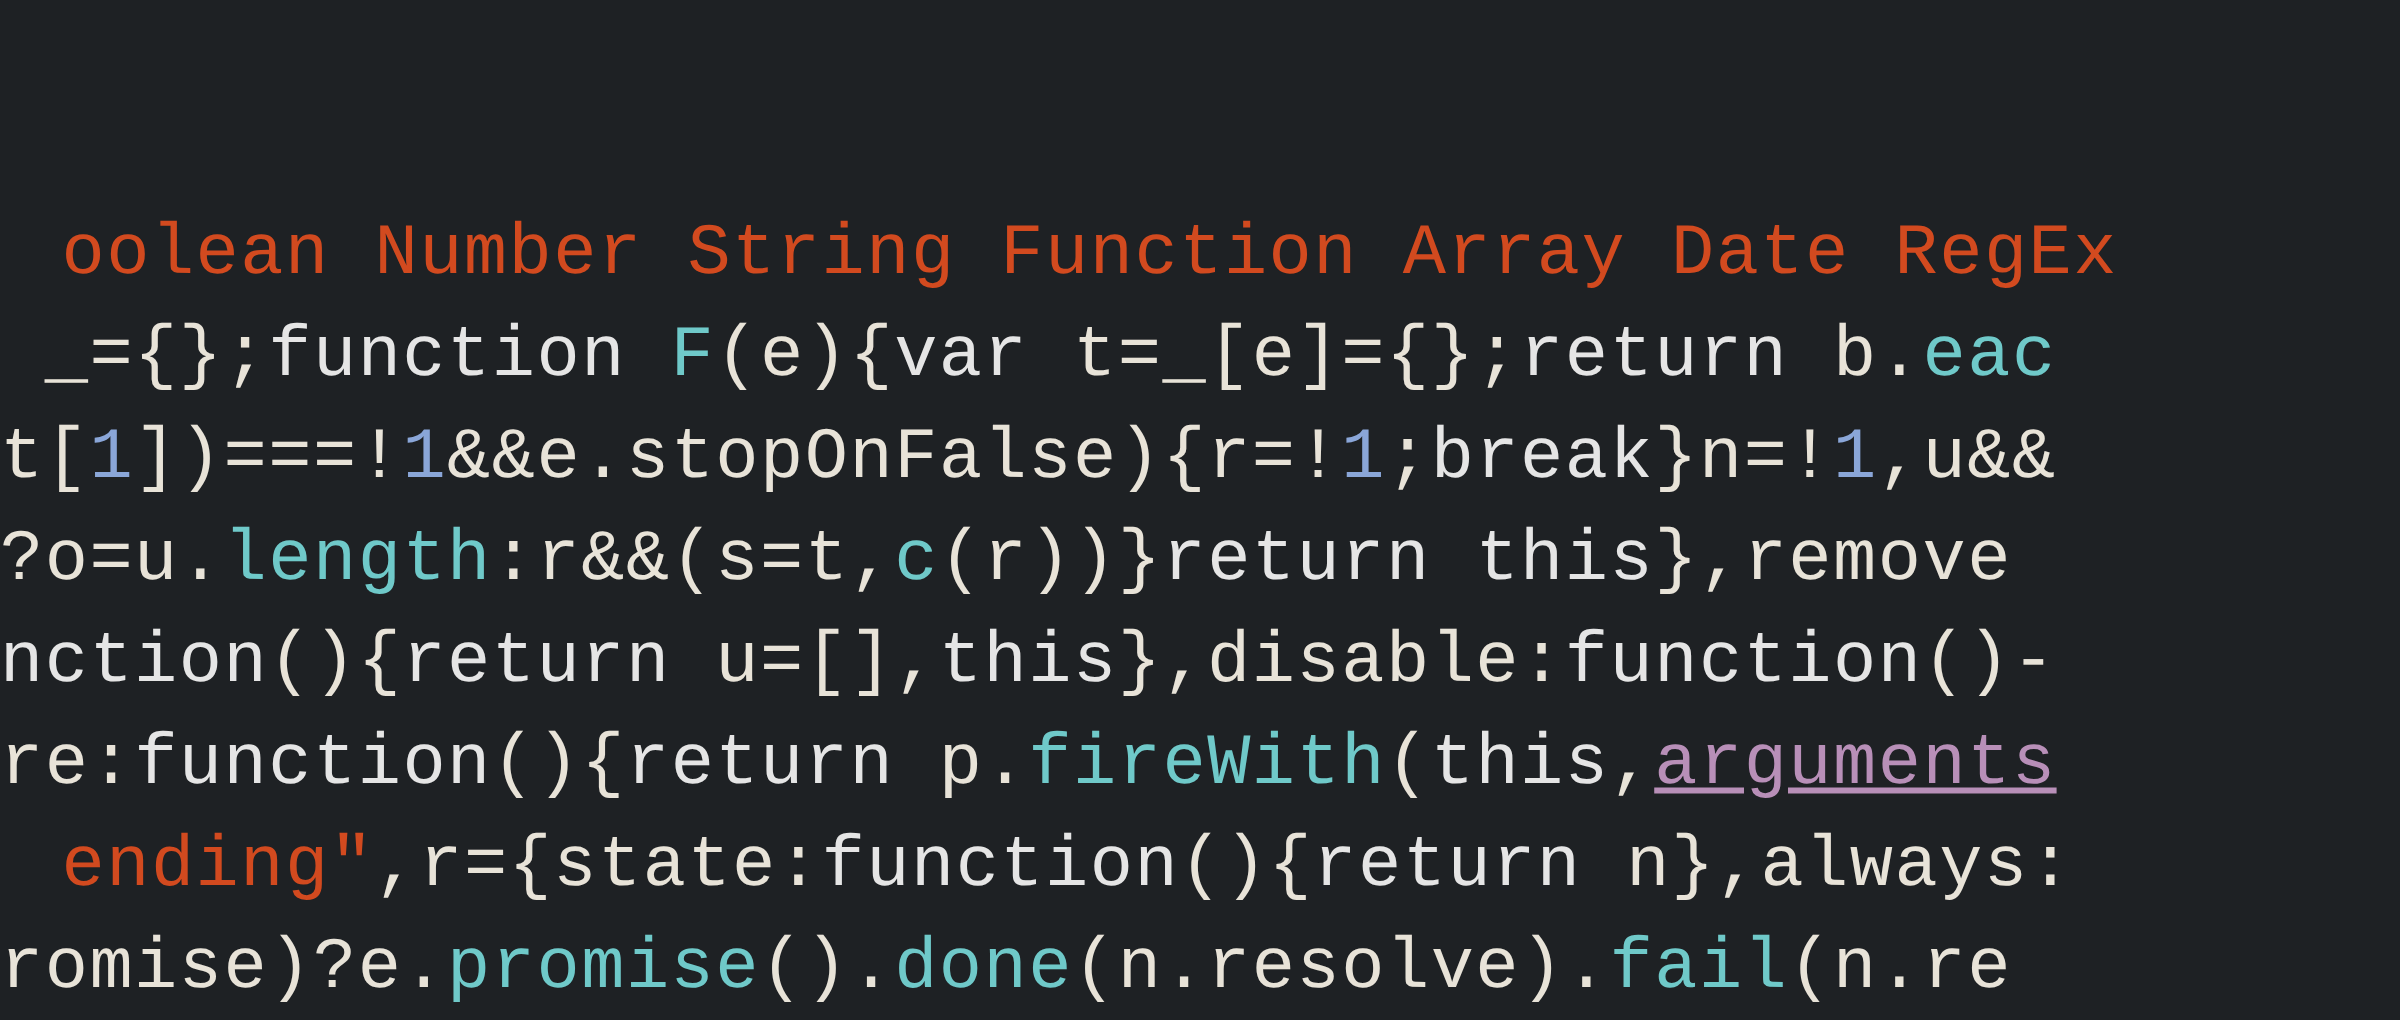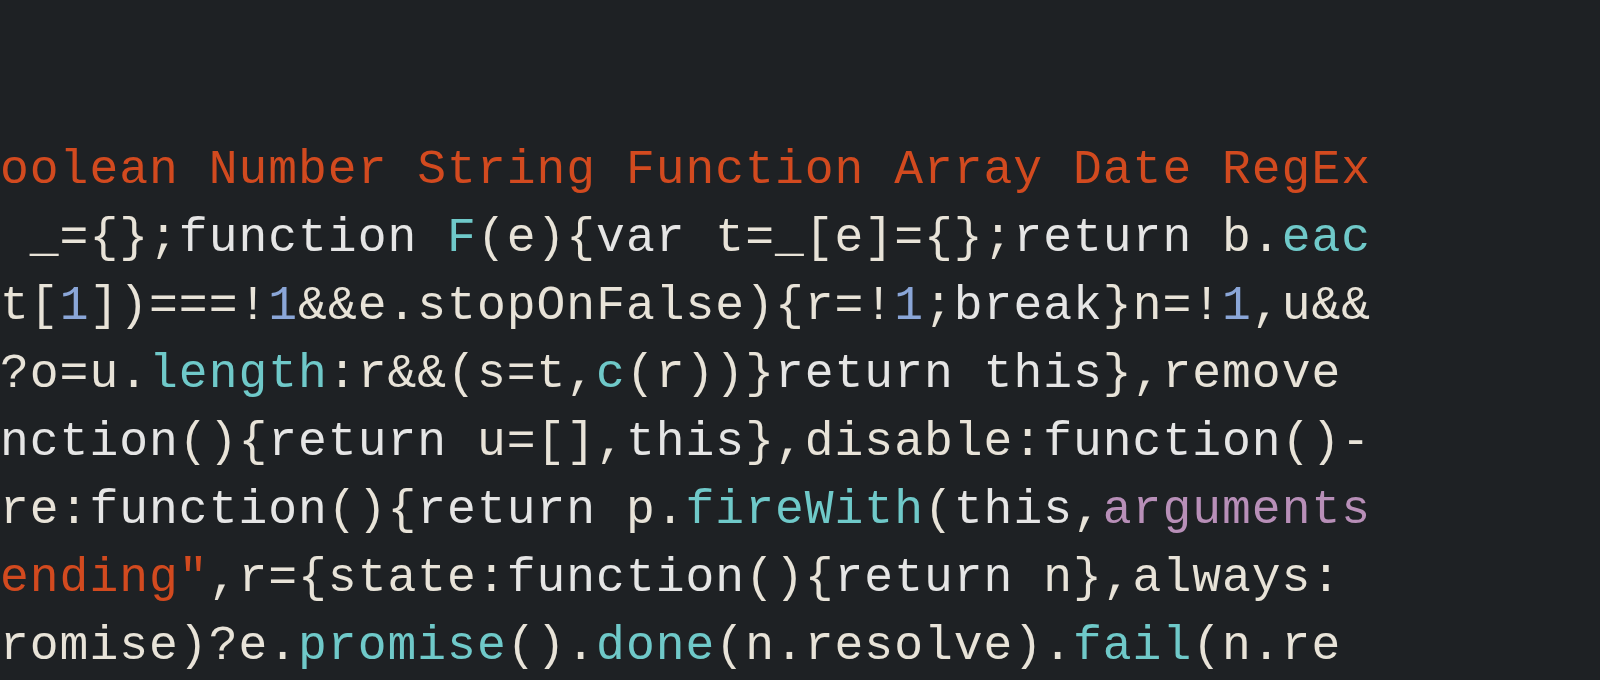--- a/index.html
+++ b/index.html
@@ -21,24 +21,24 @@
     white-space: pre;
     color: #e8e3d8;
     overflow: hidden;
     position: relative;
   }
   .line {
     display: block;
     white-space: pre;
   }
   
-  .o  { color: #d24a1f; }   
+  .o  { color: #d24a1f; padding-left: 41px; }   
   .kw { color: #e5e5e5; }   
   .fn { color: #6fc9c9; }   
-  .fnp{ color: #b88fb8; }   
+  .fnp{ color: #b88fb8; text-decoration: underline; }   
   .nm { color: #8aa6d8; }   
   .p  { color: #e8e3d8; }   
   .id { color: #e8e3d8; }   
 </style>
 </head>
 <body>
 
 <div class="editor">
   <div id="code-root"><div class="line"><span class="o">oolean Number String Function Array Date RegEx</span></div><div class="line"><span class="id"> _</span><span class="p">={};</span><span class="kw">function</span><span class="p"> </span><span class="fn">F</span><span class="p">(e){</span><span class="kw">var</span><span class="p"> t=_[e]={};</span><span class="kw">return</span><span class="p"> b.</span><span class="fn">eac</span></div><div class="line"><span class="id">t</span><span class="p">[</span><span class="nm">1</span><span class="p">])===!</span><span class="nm">1</span><span class="p">&amp;&amp;e.stopOnFalse){r=!</span><span class="nm">1</span><span class="p">;</span><span class="kw">break</span><span class="p">}n=!</span><span class="nm">1</span><span class="p">,u&amp;&amp;</span></div><div class="line"><span class="p">?o=u.</span><span class="fn">length</span><span class="p">:r&amp;&amp;(s=t,</span><span class="fn">c</span><span class="p">(r))}</span><span class="kw">return</span><span class="p"> </span><span class="kw">this</span><span class="p">},remove</span></div><div class="line"><span class="kw">nction</span><span class="p">(){</span><span class="kw">return</span><span class="p"> u=[],</span><span class="kw">this</span><span class="p">},disable:</span><span class="kw">function</span><span class="p">()-</span></div><div class="line"><span class="id">re</span><span class="p">:</span><span class="kw">function</span><span class="p">(){</span><span class="kw">return</span><span class="p"> p.</span><span class="fn">fireWith</span><span class="p">(</span><span class="kw">this</span><span class="p">,</span><span class="fnp">arguments</span></div><div class="line"><span class="o">ending"</span><span class="p">,r={state:</span><span class="kw">function</span><span class="p">(){</span><span class="kw">return</span><span class="p"> n},always:</span></div><div class="line"><span class="id">romise</span><span class="p">)?e.</span><span class="fn">promise</span><span class="p">().</span><span class="fn">done</span><span class="p">(n.resolve).</span><span class="fn">fail</span><span class="p">(n.re</span></div></div>
 </div>

